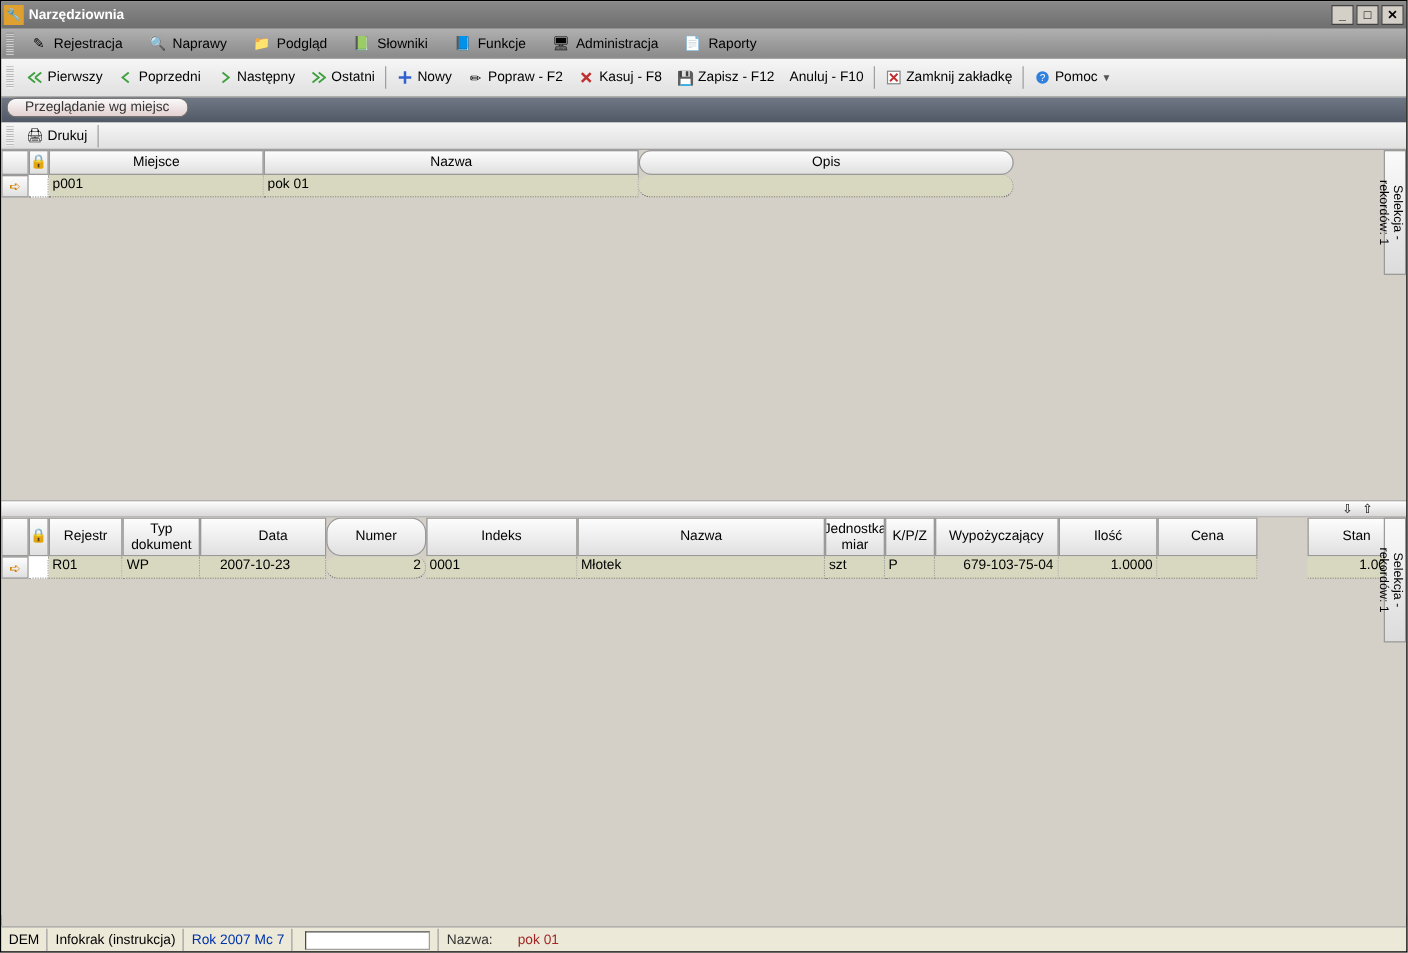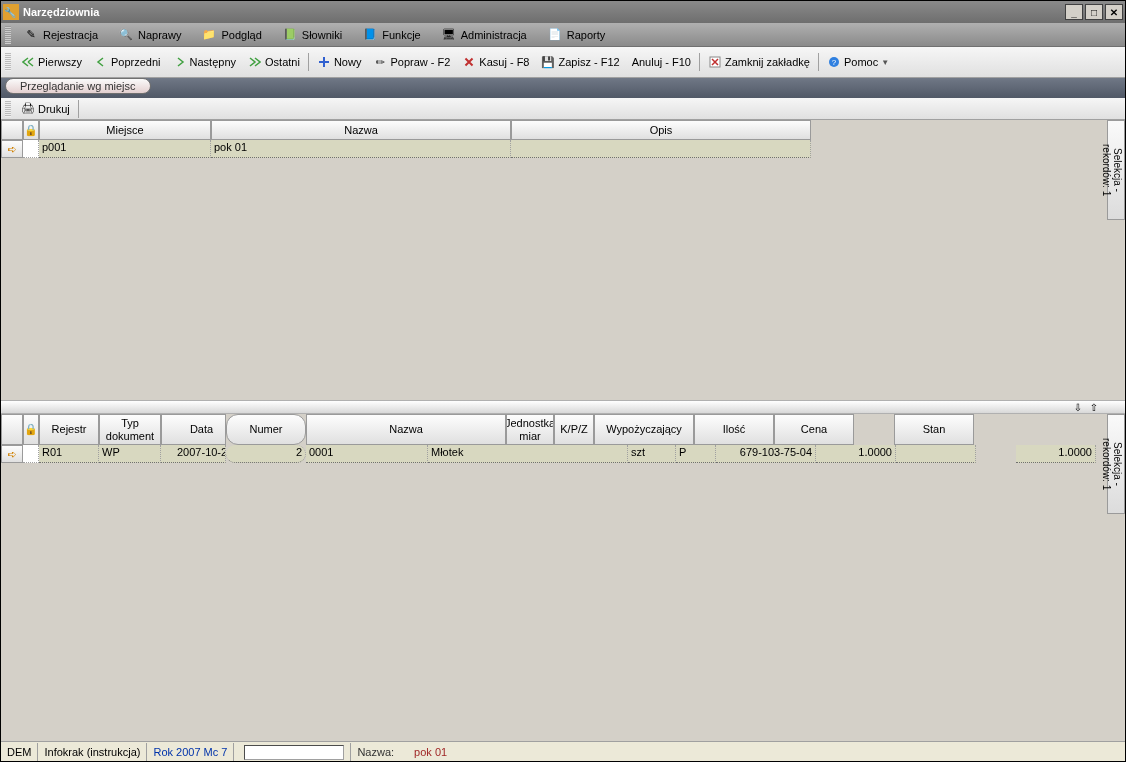--- a/index.html
+++ b/index.html
@@ -246,28 +246,28 @@
 }
 .sb-link { color: #0033aa; }
 .sb-label-name { color: #333; margin-right: 20px; }
 .sb-value { color: #a02828; }
 
 
 .cu0 { width: 22px; }
 .cu1 { width: 16px; }
 .cu2 { width: 172px; }
 .cu3 { width: 300px; }
-.cu4 { width: 300px; }
+.cu4 { width: 300px; border-radius: 10px; }
 
 
 .cl0 { width: 22px; }
 .cl1 { width: 16px; }
 .cl2 { width: 60px; }
 .cl3 { width: 62px; }
-.cl4 { width: 65px; padding-left: 16px; }
+.cl4 { width: 102px; padding-left: 16px; }
 .cl5 { width: 80px; border-radius: 12px; }
 .cl6 { width: 122px; }
 .cl7 { width: 200px; }
 .cl8 { width: 48px; }
 .cl9 { width: 40px; }
 .cl10 { width: 100px; text-align: right; }
 .cl11 { width: 80px; }
 .cl12 { width: 80px; }
 .cl13 { width: 80px; margin-left: 40px; }
 
@@ -465,20 +465,23 @@
           <span>Rejestr</span>
         </div>
       <div class="gh-cell cl3">
           <span>Typ dokument</span>
         </div>
       <div class="gh-cell cl4">
           <span>Data</span>
         </div>
       <div class="gh-cell cl5">
           <span>Numer</span>
+        </div>
+      <div class="gh-cell cl6">
+          <span>Indeks</span>
         </div>
       <div class="gh-cell cl7">
           <span>Nazwa</span>
         </div>
       <div class="gh-cell cl8">
           <span>Jednostka miar</span>
         </div>
       <div class="gh-cell cl9">
           <span>K/P/Z</span>
         </div>

